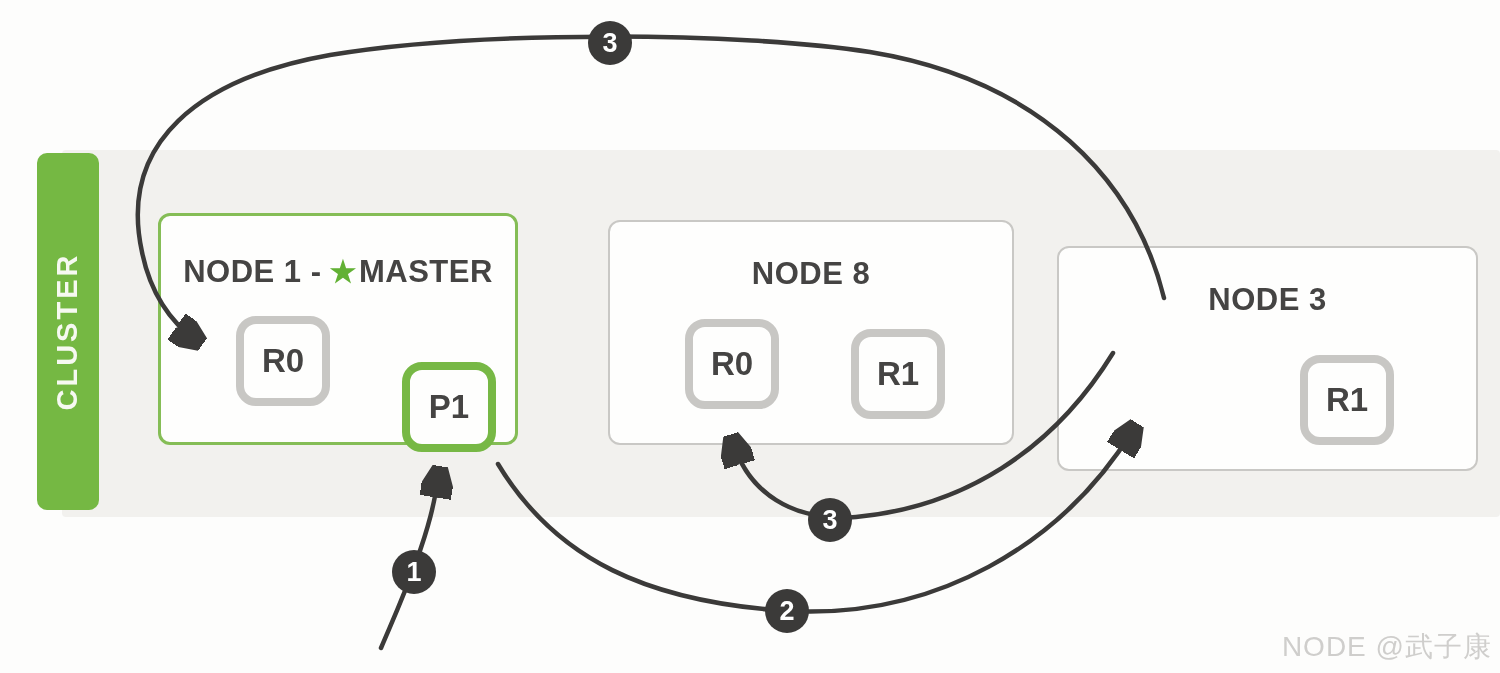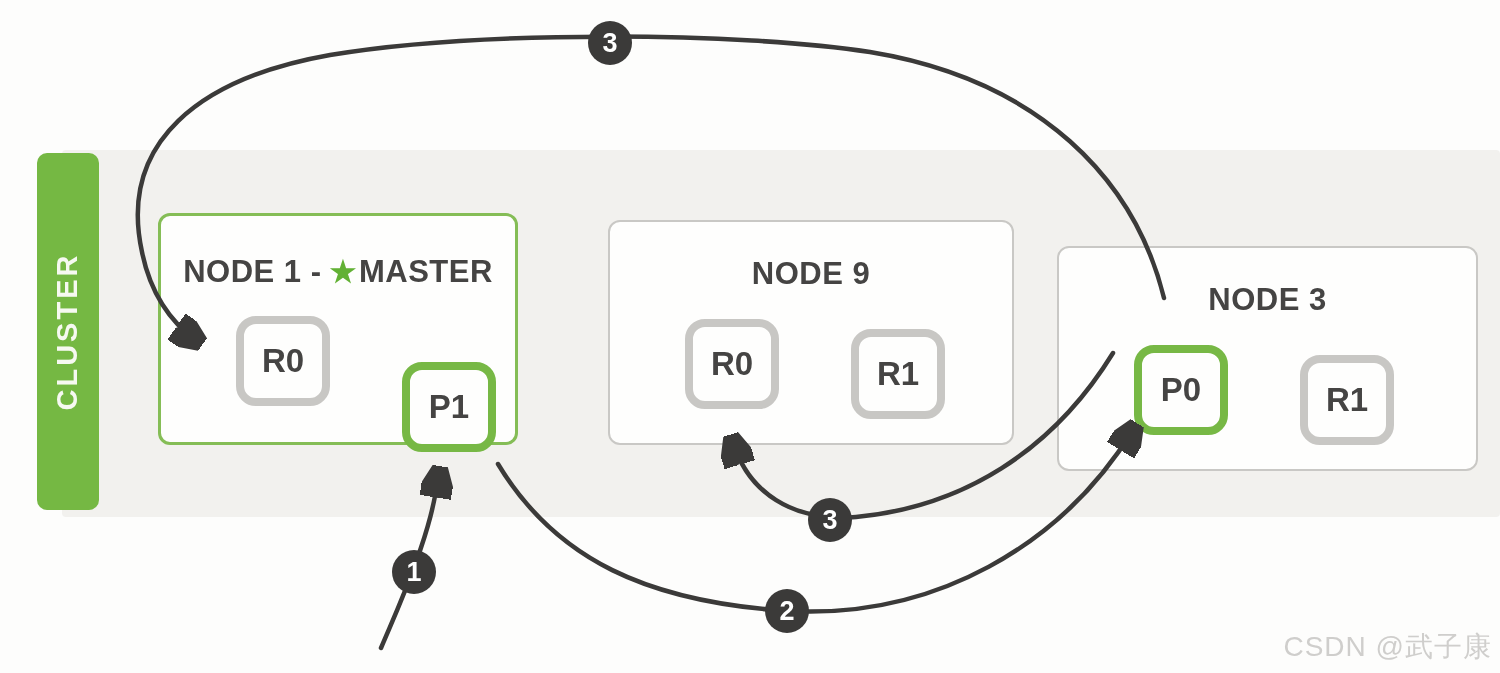--- a/index.html
+++ b/index.html
@@ -136,34 +136,31 @@
     </div>
     <div class="shard shard-left shard-replica">
       <span>R0</span>
     </div>
     <div class="shard shard-right shard-primary">
       <span>P1</span>
     </div>
   </div>
 
   <div class="node node-plain node-2">
-    <div class="node-title">NODE 9</div>
+    <div class="node-title">NODE 8</div>
     <div class="shard shard-left shard-replica">
       <span>R0</span>
     </div>
     <div class="shard shard-right shard-replica">
       <span>R1</span>
     </div>
   </div>
 
   <div class="node node-plain node-3">
     <div class="node-title">NODE 3</div>
-    <div class="shard shard-left shard-primary">
-      <span>P0</span>
-    </div>
     <div class="shard shard-right shard-replica">
       <span>R1</span>
     </div>
   </div>
 
   <svg class="arrows" viewBox="0 0 1500 673" xmlns="http://www.w3.org/2000/svg">
     <defs>
       <marker id="ah" viewBox="0 0 10 10" refX="7.5" refY="5" markerWidth="7" markerHeight="7" orient="auto-start-reverse">
         <path d="M0,0.6 L10,5 L0,9.4 L3.2,5 Z" fill="#3b3a39" stroke="none"></path>
       </marker>
@@ -172,15 +169,15 @@
     <path d="M 381 648 C 395 615 403 598 416 562 C 429 526 434 505 439 474" marker-end="url(#ah)"></path>
     <path d="M 498 464 C 556 560 648 602 788 611 C 935 619 1062 545 1133 430" marker-end="url(#ah)"></path>
     <path d="M 1113 353 C 1052 452 962 507 856 517 C 792 522 748 492 733 442" marker-end="url(#ah)"></path>
   </svg>
 
   <div class="badge badge-3top">3</div>
   <div class="badge badge-1">1</div>
   <div class="badge badge-2">2</div>
   <div class="badge badge-3bot">3</div>
 
-  <div class="watermark">CSDN @武子康</div>
+  <div class="watermark">NODE @武子康</div>
 
 </div>
 
 </body></html>

